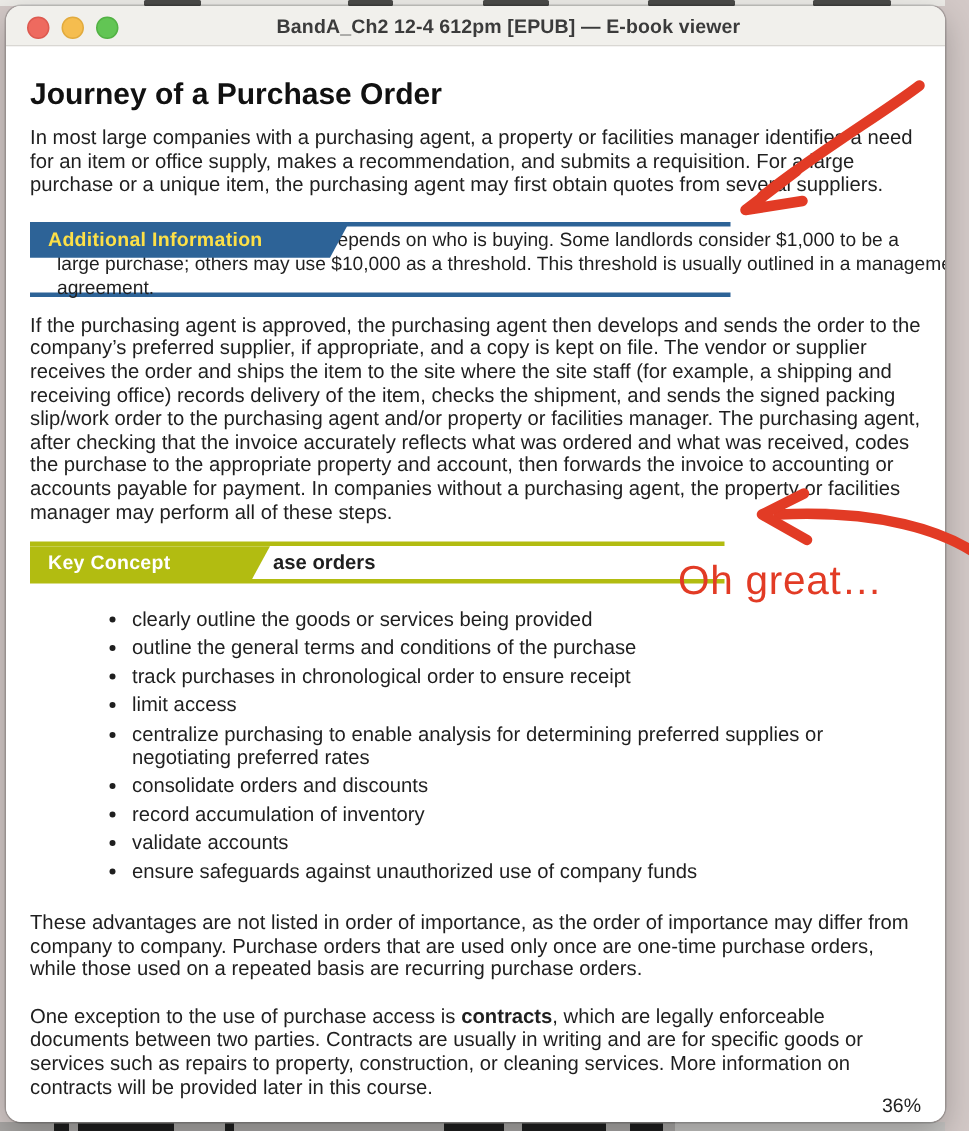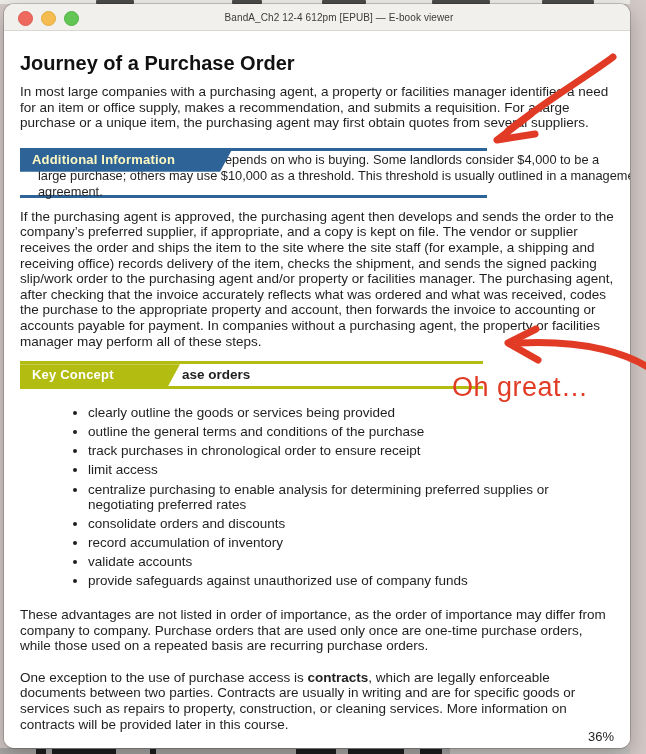--- a/index.html
+++ b/index.html
@@ -28,42 +28,42 @@
     position:relative;height:26px;background:#f1f0ec;
     border-bottom:1px solid #d9d7d3;
     display:flex;align-items:center;
   }
   .traffic{position:absolute;left:14px;top:7px;display:flex;gap:8px;}
   .traffic .dot{width:13px;height:13px;border-radius:50%;}
   .dot.red{background:#ee6a5f;border:0.5px solid #dd5a50;}
   .dot.yellow{background:#f5bd4f;border:0.5px solid #e2ab3e;}
   .dot.green{background:#62c554;border:0.5px solid #52b244;}
   .title{
-    flex:1;text-align:center;font-size:10px;font-weight:normal;color:#3b3b3b;
+    flex:1;text-align:center;font-size:13px;font-weight:bold;color:#3b3b3b;
     letter-spacing:.1px;
     padding-left:44px;
   }
 
   
   .content{
     position:relative;height:717px;background:#fff;
     padding:20px 16px 0 16px;box-sizing:border-box;color:#1f1f1f;
   }
   h1.page-title{margin:0;font-size:20px;line-height:24px;font-weight:bold;color:#111;}
   p.body{margin:9px 0 0 0;font-size:13.5px;line-height:15.6px;max-width:596px;}
 
   
   .addl{position:relative;height:52px;margin-top:17px;font-size:12.8px;}
   .addl .topline{position:absolute;left:0;top:0;width:467px;height:3px;background:var(--banner-blue,#2d6397);}
   .addl .botline{position:absolute;left:0;top:47px;width:467px;height:3px;background:var(--banner-blue,#2d6397);}
   .addl .banner{
     position:absolute;left:0;top:0;width:213px;height:24px;z-index:3;
     background:var(--banner-blue,#2d6397);
     clip-path:polygon(0 0,100% 0,calc(100% - 13px) 100%,0 100%);
-    color:#fef9c3;font-weight:bold;font-size:13px;line-height:24px;
+    color:#fde047;font-weight:bold;font-size:13px;line-height:24px;
     padding-left:12px;box-sizing:border-box;letter-spacing:.2px;
   }
   .addl .l1{position:absolute;left:205px;top:4px;white-space:nowrap;z-index:1;}
   .addl .l2{position:absolute;left:18px;top:20px;white-space:nowrap;z-index:1;}
   .addl .l3{position:absolute;left:18px;top:36px;white-space:nowrap;z-index:1;text-align:right;}
 
   
   .keyc{position:relative;height:28px;margin-top:12px;}
   .keyc .topline{position:absolute;left:0;top:0;width:463px;height:3px;background:var(--banner-green,#b2bc11);}
   .keyc .botline{position:absolute;left:0;top:25px;width:463px;height:3px;background:var(--banner-green,#b2bc11);}
@@ -126,21 +126,21 @@
   </div>
 
   <div class="content">
     <h1 class="page-title">Journey of a Purchase Order</h1>
 
     <p class="body">In most large companies with a purchasing agent, a property or facilities manager identifies a need for an item or office supply, makes a recommendation, and submits a requisition. For a large purchase or a unique item, the purchasing agent may first obtain quotes from several suppliers.</p>
 
     <div class="addl">
       <div class="topline"></div>
       <div class="banner">Additional Information</div>
-      <div class="l1">epends on who is buying. Some landlords consider $4,000 to be a</div>
+      <div class="l1">epends on who is buying. Some landlords consider $1,000 to be a</div>
       <div class="l2">large purchase; others may use $10,000 as a threshold. This threshold is usually outlined in a management</div>
       <div class="l3">agreement.</div>
       <div class="botline"></div>
     </div>
 
     <p class="body">If the purchasing agent is approved, the purchasing agent then develops and sends the order to the company’s preferred supplier, if appropriate, and a copy is kept on file. The vendor or supplier receives the order and ships the item to the site where the site staff (for example, a shipping and receiving office) records delivery of the item, checks the shipment, and sends the signed packing slip/work order to the purchasing agent and/or property or facilities manager. The purchasing agent, after checking that the invoice accurately reflects what was ordered and what was received, codes the purchase to the appropriate property and account, then forwards the invoice to accounting or accounts payable for payment. In companies without a purchasing agent, the property or facilities manager may perform all of these steps.</p>
 
     <div class="keyc">
       <div class="topline"></div>
       <div class="banner">Key Concept</div>
@@ -151,21 +151,21 @@
 
     <ul class="adv">
         <li>clearly outline the goods or services being provided</li>
         <li>outline the general terms and conditions of the purchase</li>
         <li>track purchases in chronological order to ensure receipt</li>
         <li>limit access</li>
         <li>centralize purchasing to enable analysis for determining preferred supplies or negotiating preferred rates</li>
         <li>consolidate orders and discounts</li>
         <li>record accumulation of inventory</li>
         <li>validate accounts</li>
-        <li>provide safeguards against unauthorized use of company funds</li>
+        <li>ensure safeguards against unauthorized use of company funds</li>
       </ul>
 
     <p class="body para4">These advantages are not listed in order of importance, as the order of importance may differ from company to company. Purchase orders that are used only once are one-time purchase orders, while those used on a repeated basis are recurring purchase orders.</p>
 
     <p class="body para5"><span>One exception to the use of purchase access is </span><strong>contracts</strong><span>, which are legally enforceable documents between two parties. Contracts are usually in writing and are for specific goods or services such as repairs to property, construction, or cleaning services. More information on contracts will be provided later in this course.</span></p>
   </div>
 
   <div class="progress">36%</div>
 </div>
 

